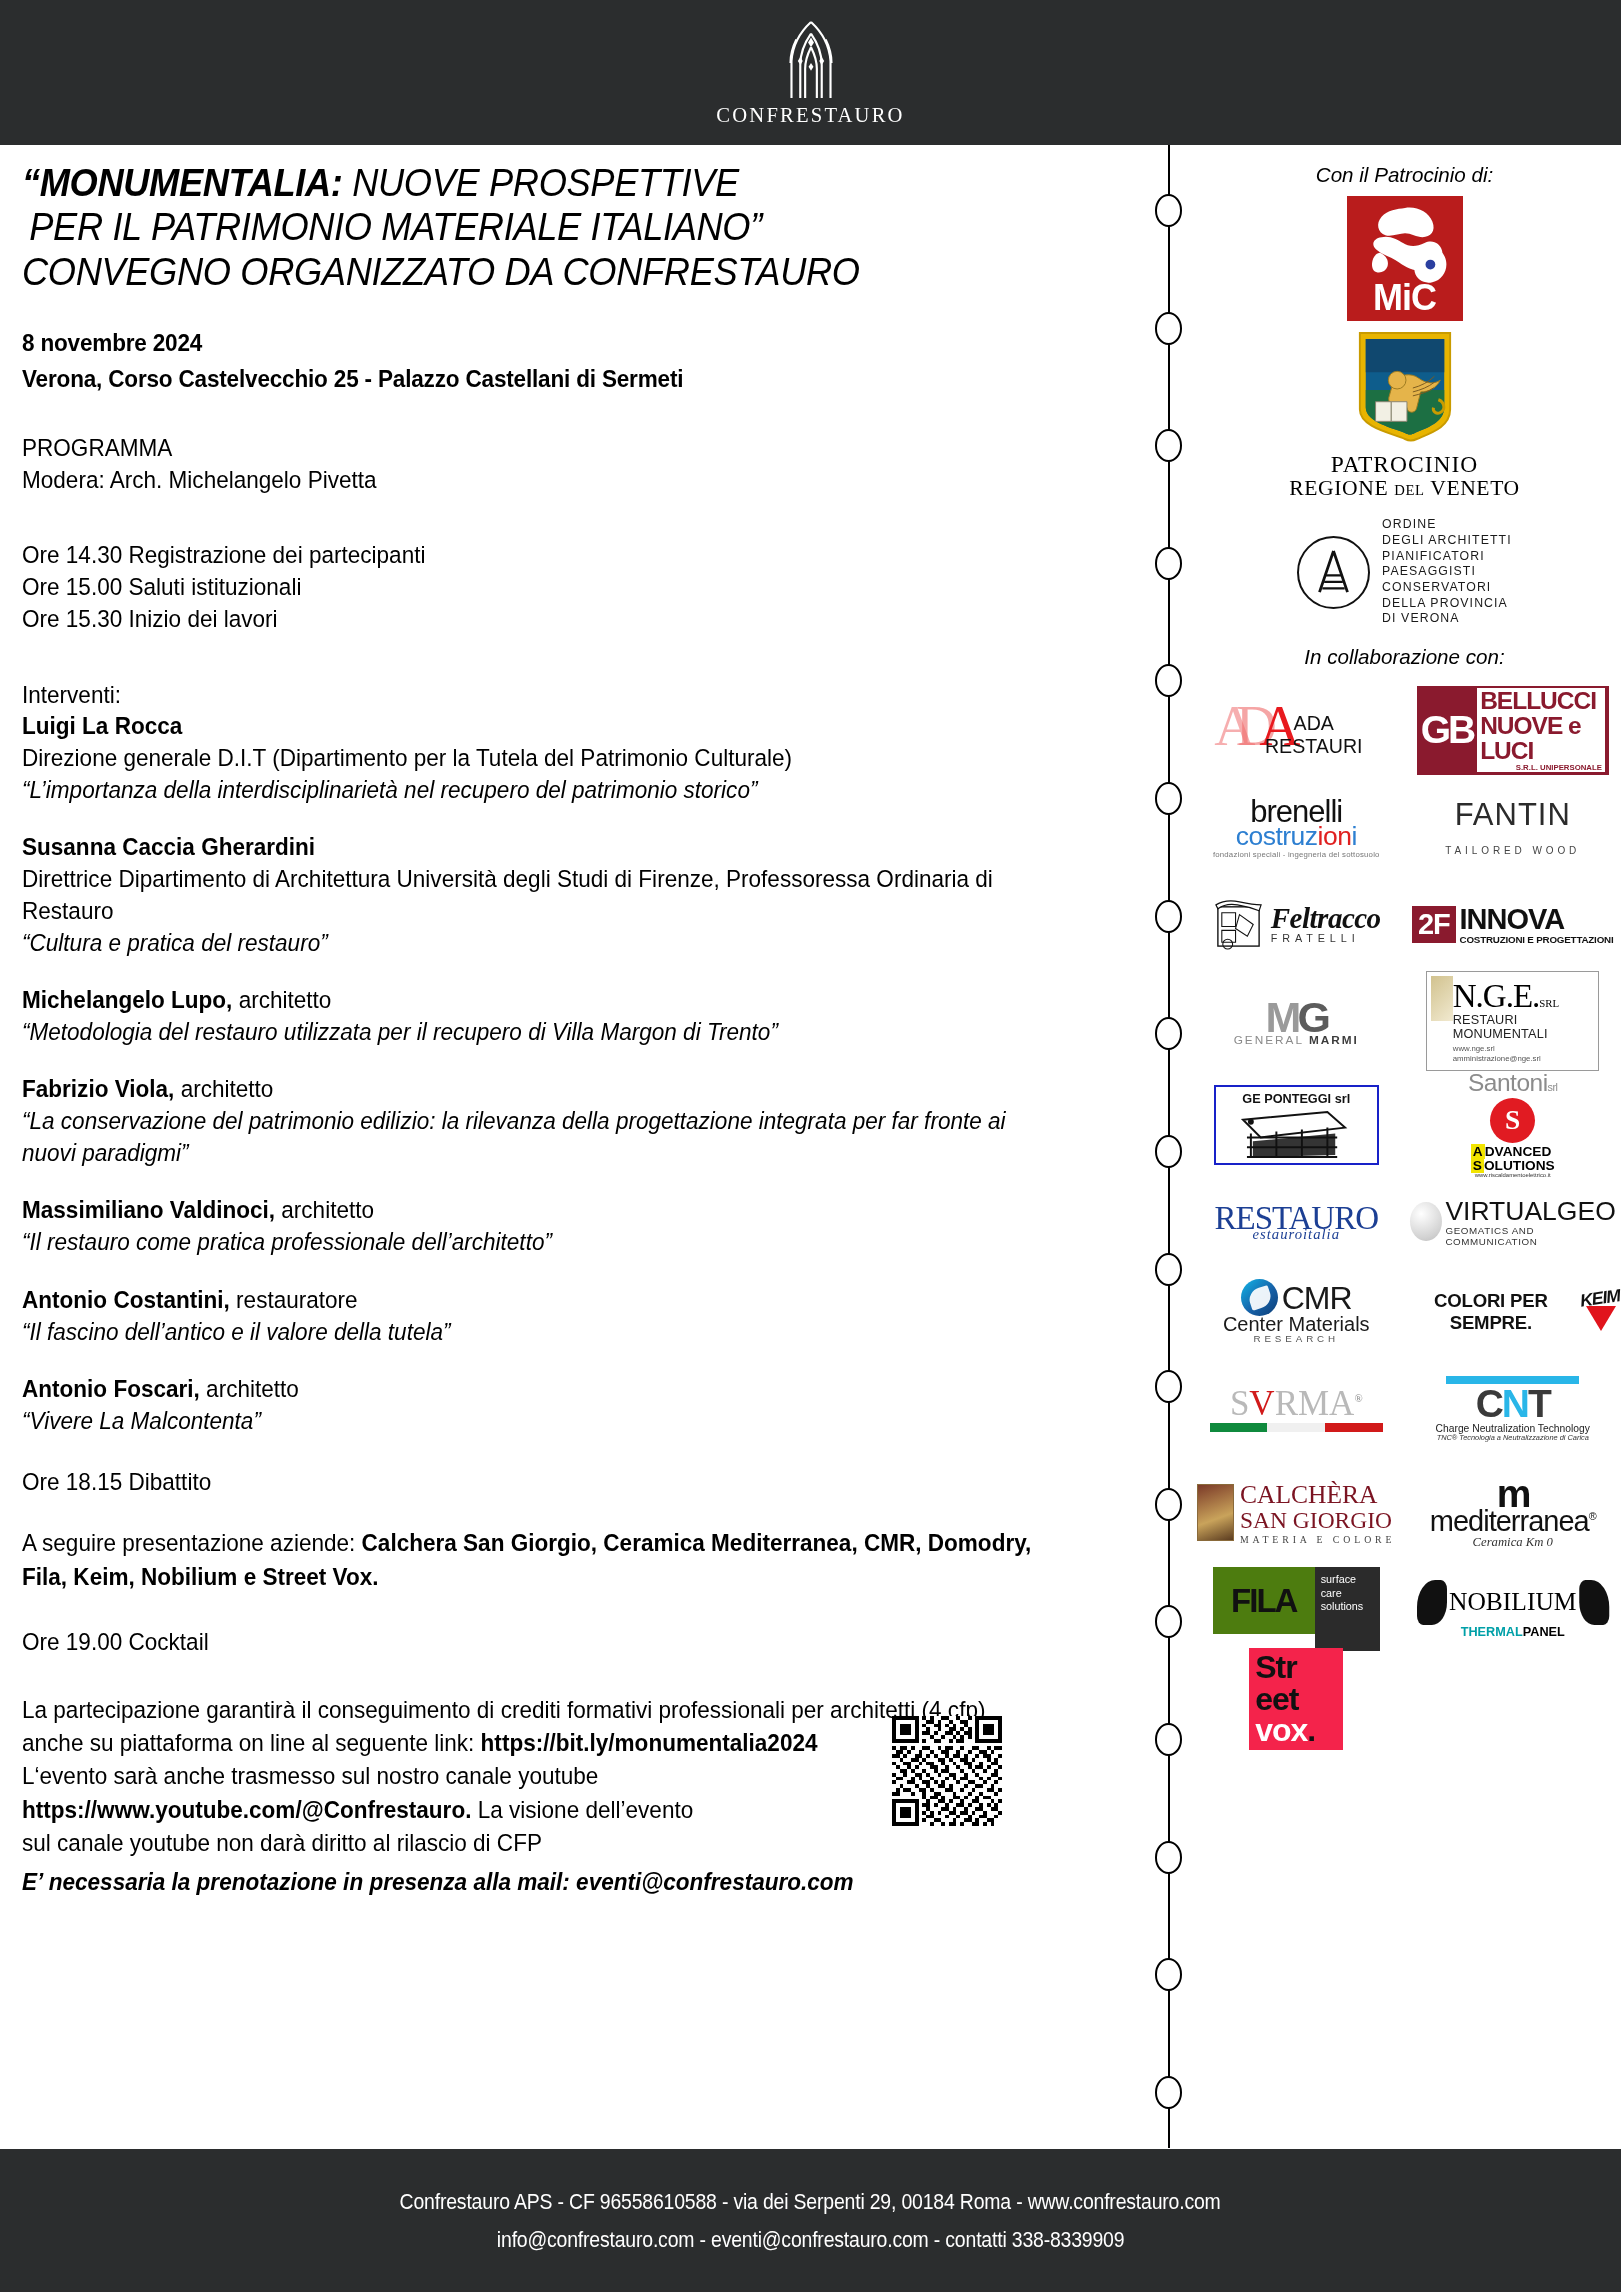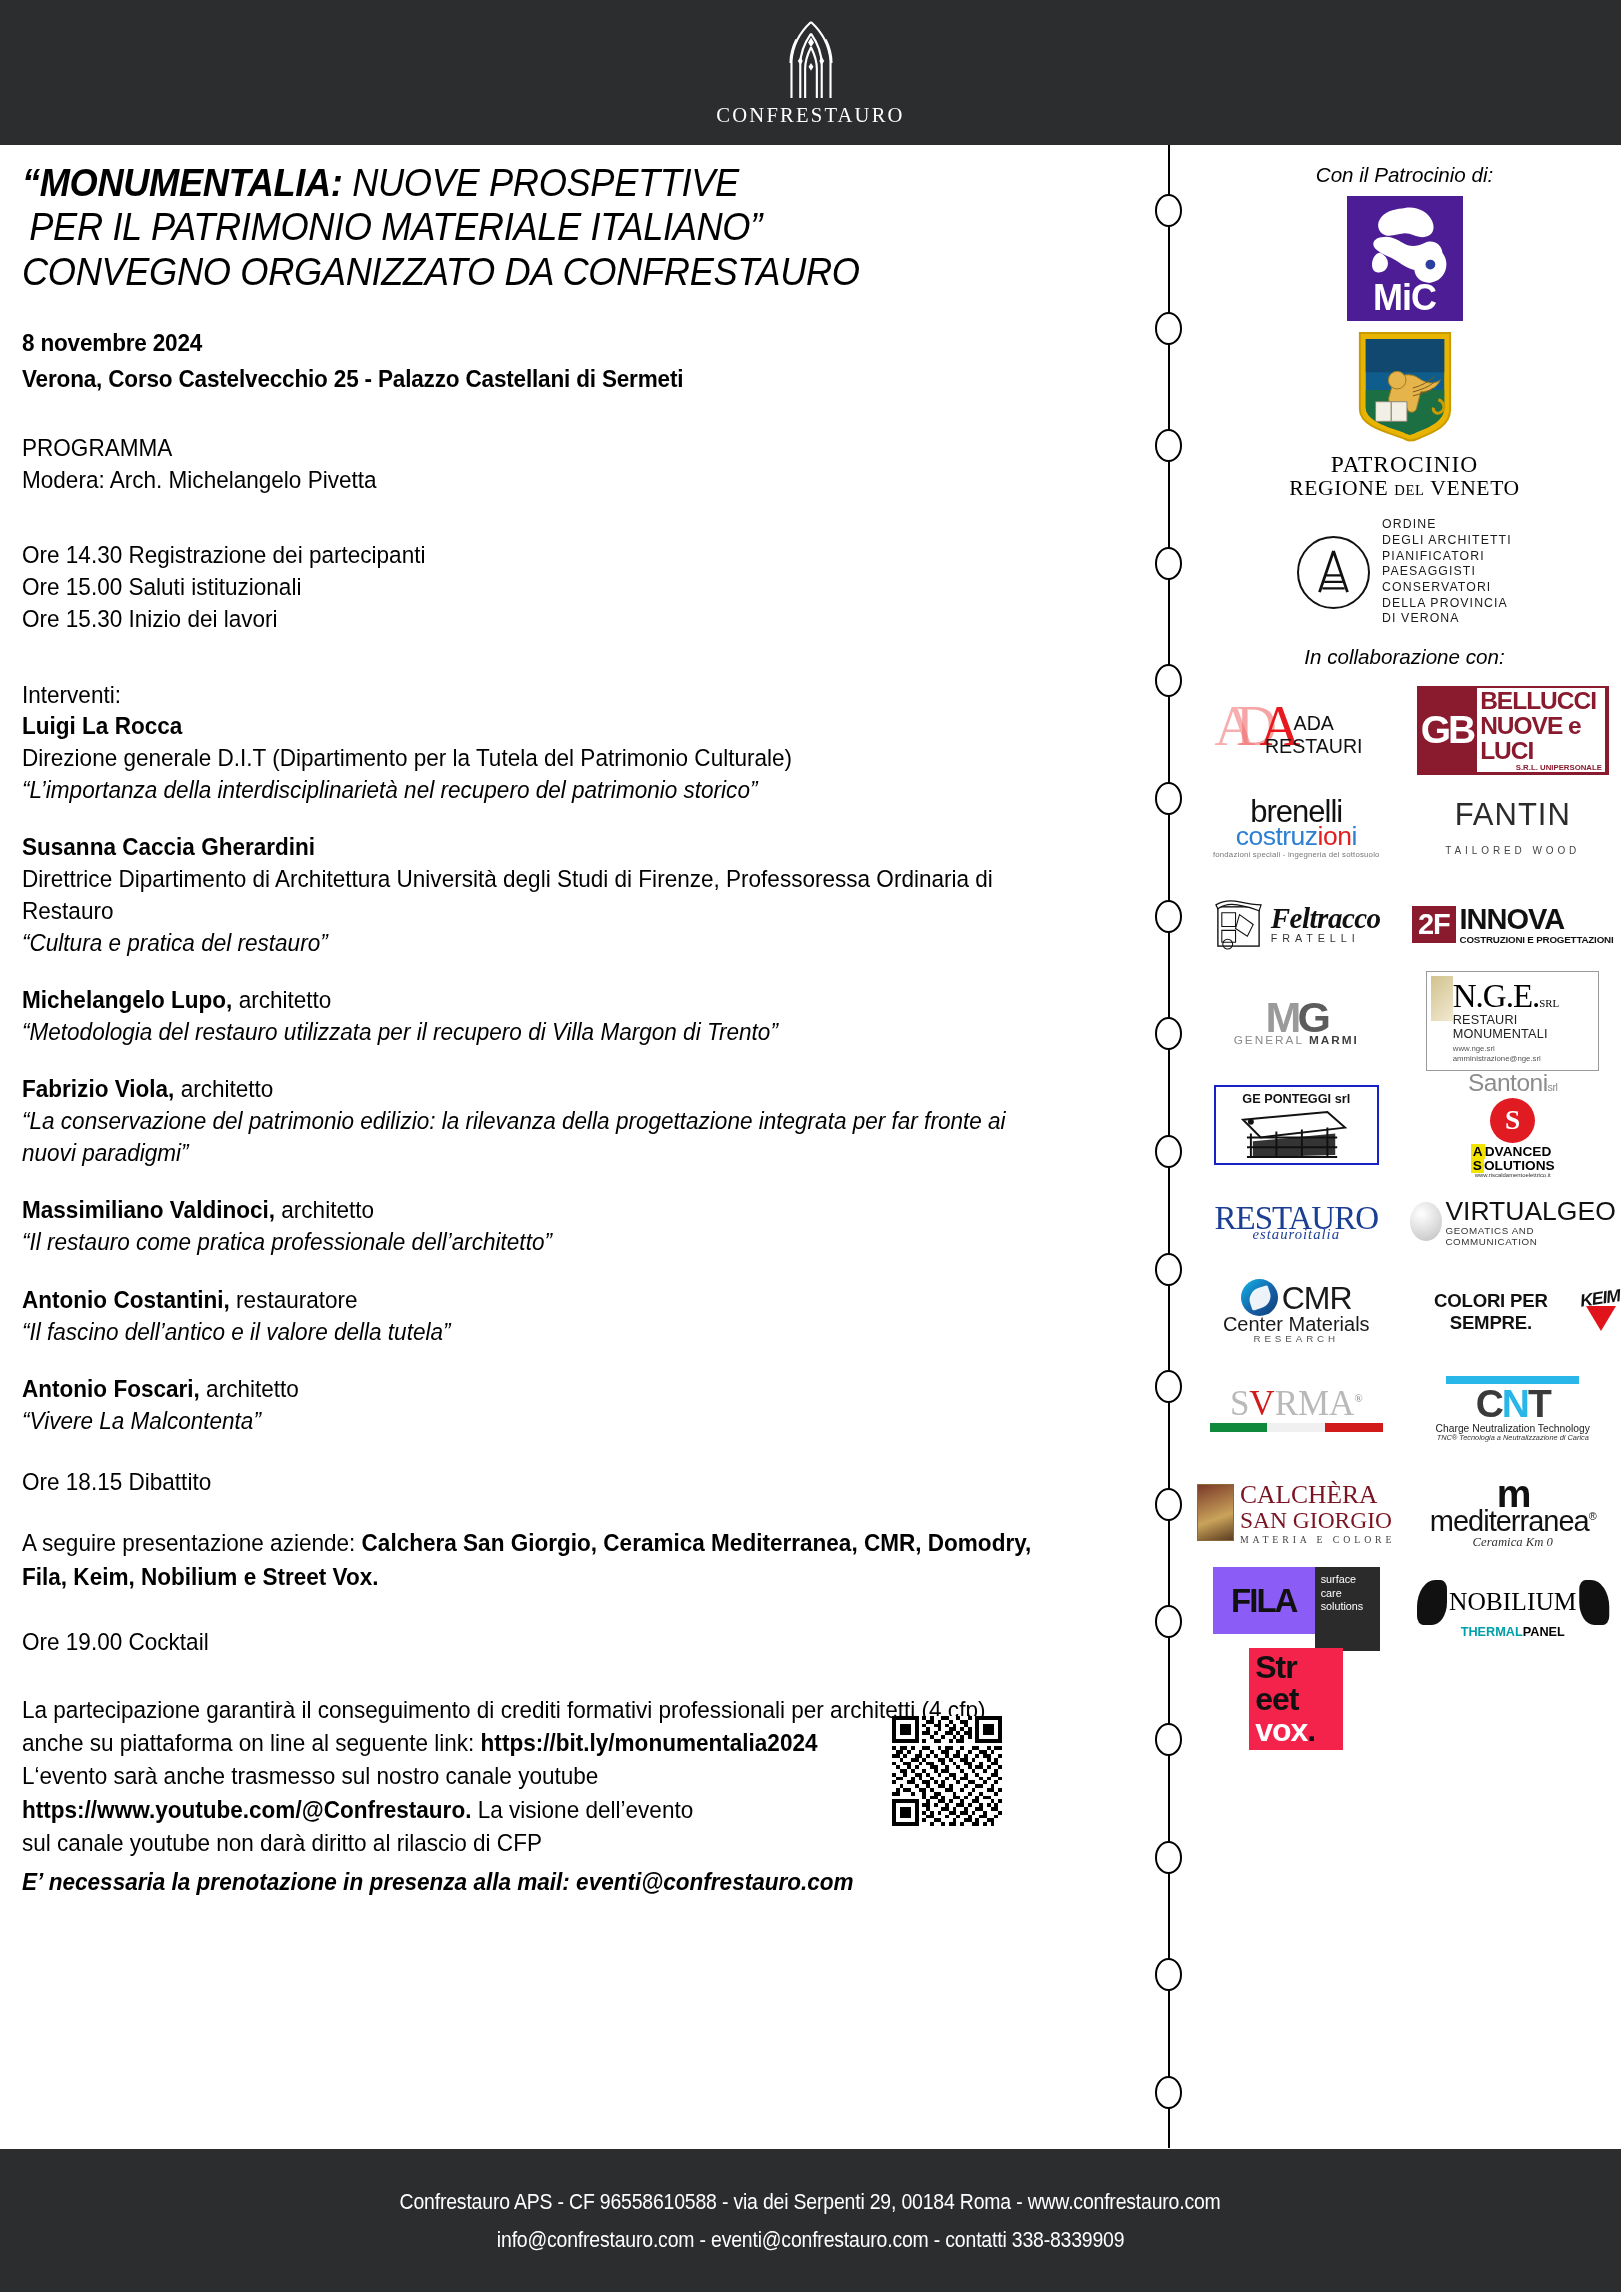--- a/index.html
+++ b/index.html
@@ -112,21 +112,21 @@
     position: absolute; left: 1188px; top: 145px;
     width: 433px; padding: 11.8px 7.8px 0 7.8px;
     display: flex; flex-direction: column; align-items: center;
   }
   .rlabel {
     font-size: 20.6px; font-style: italic; font-weight: 400;
     margin: 5.9px 0 9.8px 0; text-align: center;
   }
 
   .mic {
-    width: 116px; height: 125px; background: #4c1d95;
+    width: 116px; height: 125px; background: #b91c1c;
     position: relative; overflow: hidden; margin-bottom: 5.9px;
   }
   .mic .figure {
     position: absolute; left: 13.7px; top: 7.8px; width: 90px; height: 84px;
   }
   .mic .mictext {
     position: absolute; left: 0; right: 0; bottom: 2px;
     text-align: center; color: #fff; font-weight: 700;
     font-size: 36px; letter-spacing: -1px;
     font-family: "Liberation Sans", sans-serif;
@@ -327,21 +327,21 @@
   .calch .k2 { font-family:"Liberation Serif",serif; font-size: 23.5px; color:#7b1422; margin-top:-3.9px;}
   .calch .k3 { font-family:"Liberation Serif",serif; font-size: 9.8px; letter-spacing:3.9px; color:#444;}
 
   .medit .m1 { font-size: 39px; font-weight:700; letter-spacing:-2.9px; color:#111; line-height:.9;}
   .medit .m2 { font-size: 29px; letter-spacing:-1px; color:#111; margin-top:-3.9px;}
   .medit .m2 .reg { font-size: 10.8px; vertical-align: super;}
   .medit .m3 { font-family:"Liberation Serif",serif; font-style:italic; font-size:12.7px; color:#333;}
 
   .fila { display:flex; align-items:stretch; }
   .fila .yellow {
-    background:#8b5cf6; width: 102px; height: 67px;
+    background:#4d7c0f; width: 102px; height: 67px;
     display:flex; align-items:center; justify-content:center;
     font-weight:700; font-size:33px; color:#111; letter-spacing:-2px;
   }
   .fila .dark {
     background:#2b2b2b; color:#fff; font-size:10.8px; padding:5.9px 5.9px;
     text-align:left; line-height:1.25; width: 65px;
   }
 
   .nobil { text-align:center; position: relative; width: 192px;}
   .nobil .wings { display:flex; align-items:center; justify-content:center; gap:2px;}

